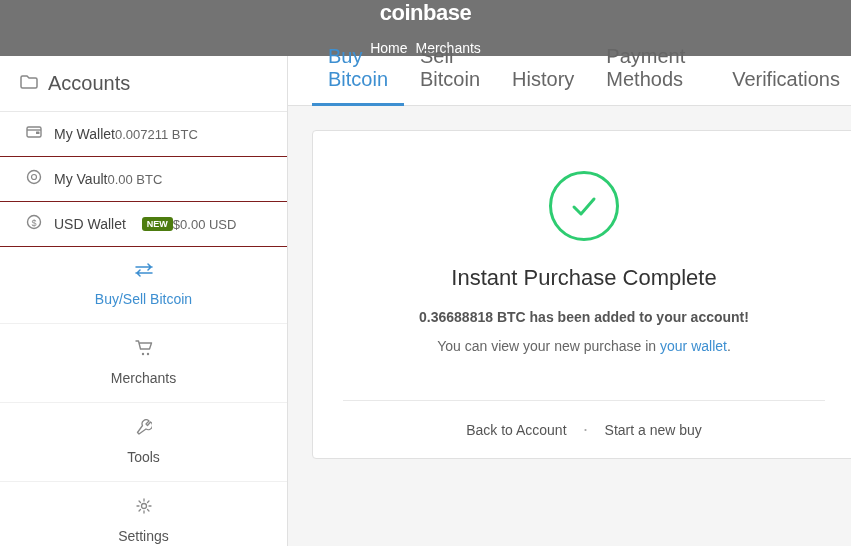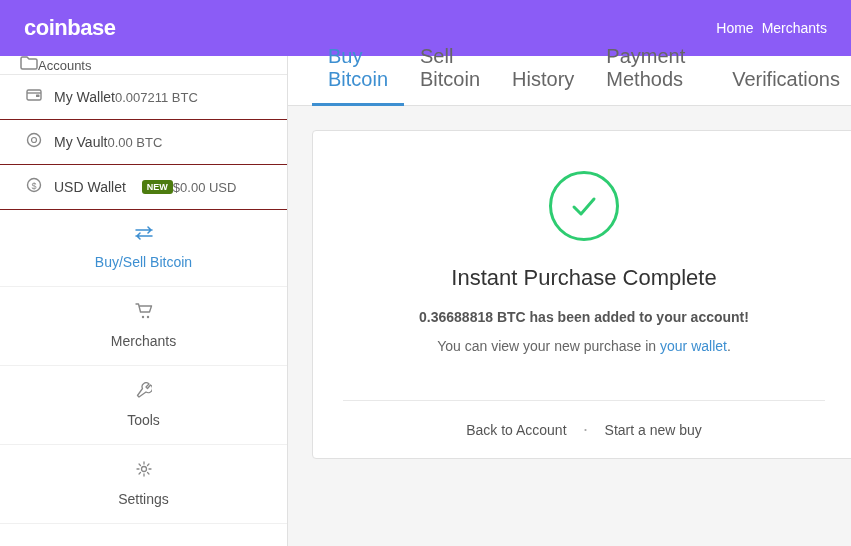--- a/index.html
+++ b/index.html
@@ -1,25 +1,26 @@
 <!DOCTYPE html>
 <html><head>
   <meta charset="utf-8">
   <style>
     * { margin: 0; padding: 0; box-sizing: border-box; }
     body { font-family: -apple-system, BlinkMacSystemFont, 'Segoe UI', sans-serif; font-size: 14px; background: #f5f5f5; color: #333; width: 851px; height: 546px; overflow: hidden; }
 
     
     .header {
-      background: #8b5cf6;
+      background: #737373;
       height: 56px;
       display: flex;
       align-items: center;
       justify-content: space-between;
       padding: 0 24px;
+      flex-direction: column;
     }
     .header-logo {
       color: white;
       font-size: 22px;
       font-weight: 600;
       letter-spacing: -0.5px;
     }
     .header-nav {
       display: flex;
       gap: 8px;
@@ -39,26 +40,27 @@
     }
 
     
     .sidebar {
       width: 288px;
       background: white;
       border-right: 1px solid #e0e0e0;
       flex-shrink: 0;
     }
     .sidebar-accounts-header {
-      padding: 0 20px;
+      padding: 16px 20px;
       border-bottom: 1px solid #e8e8e8;
       display: flex;
       align-items: center;
+      gap: 10px;
       color: #555;
-      font-size: 13px;
+      font-size: 20px;
       font-weight: 500;
     }
     .sidebar-accounts-header .icon {
       color: #888;
       font-size: 16px;
     }
     .sidebar-wallet-item {
       display: flex;
       align-items: center;
       justify-content: flex-start;

